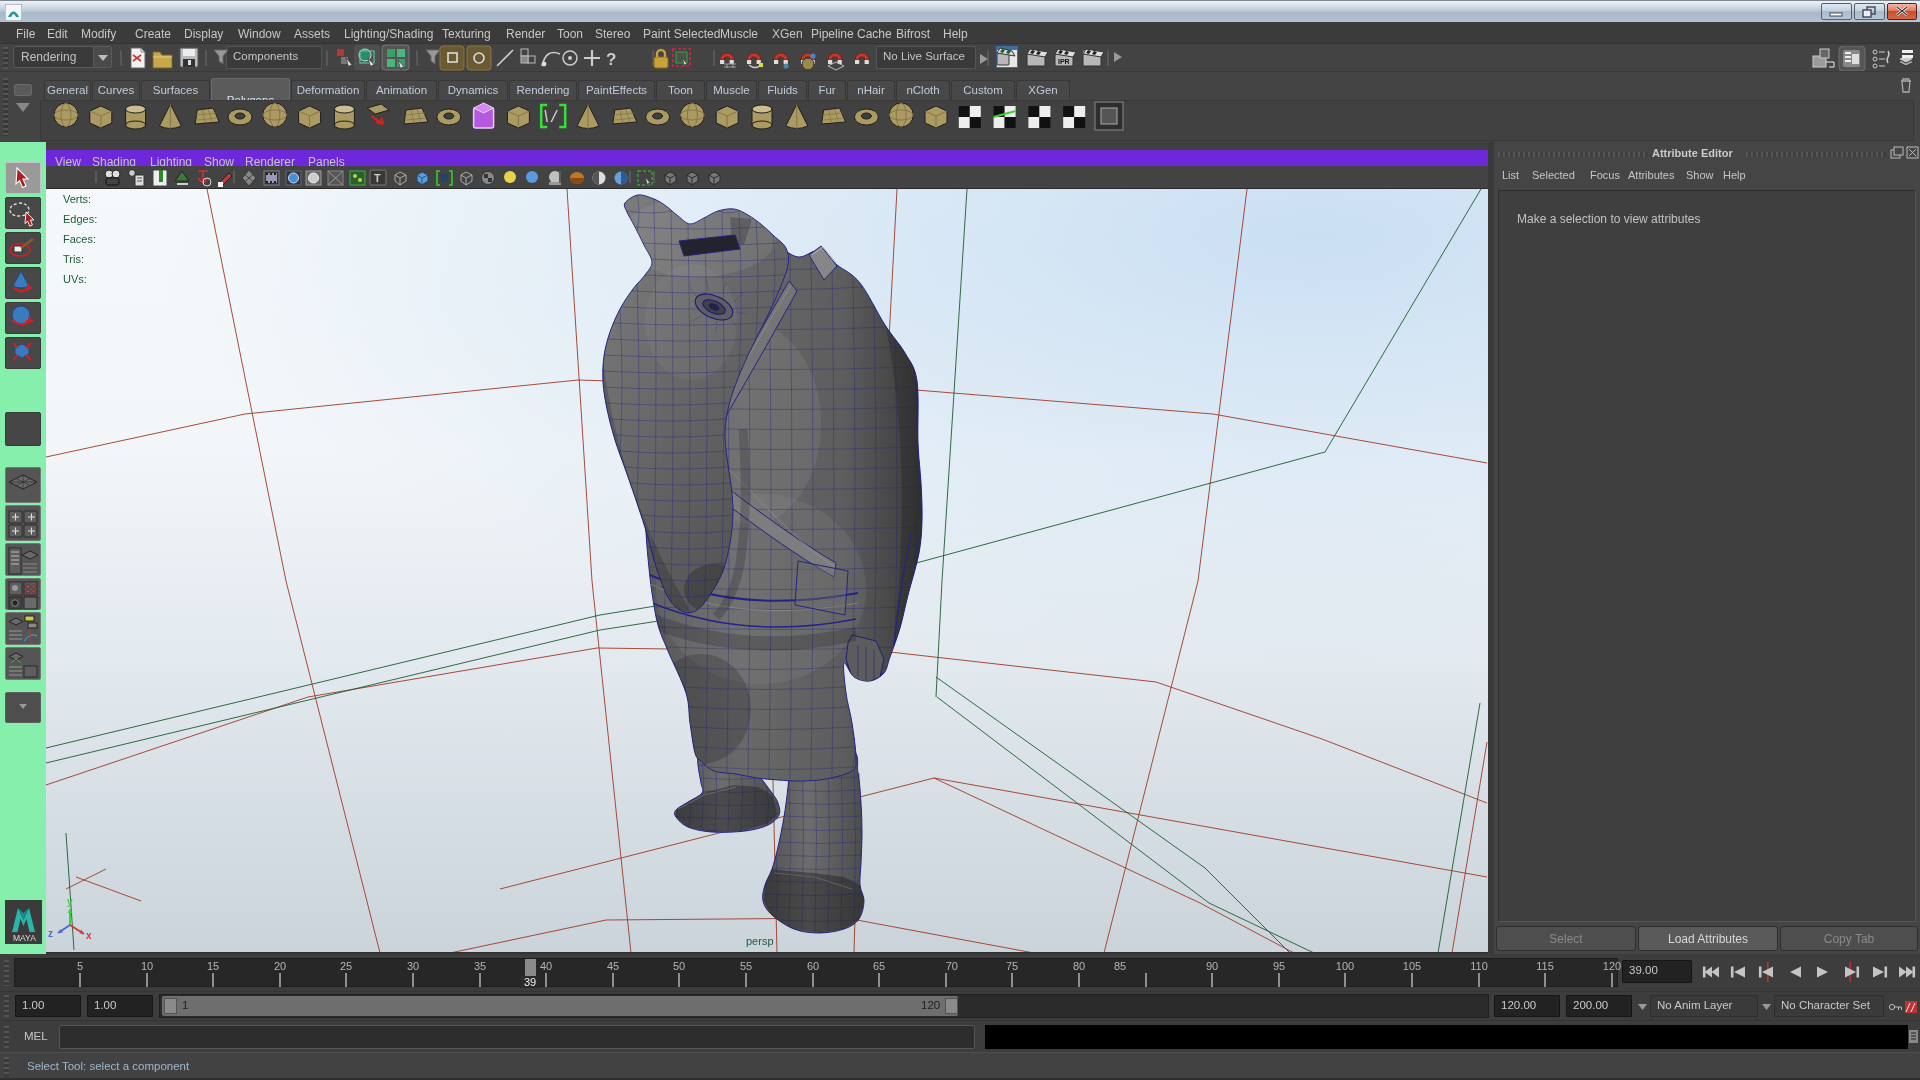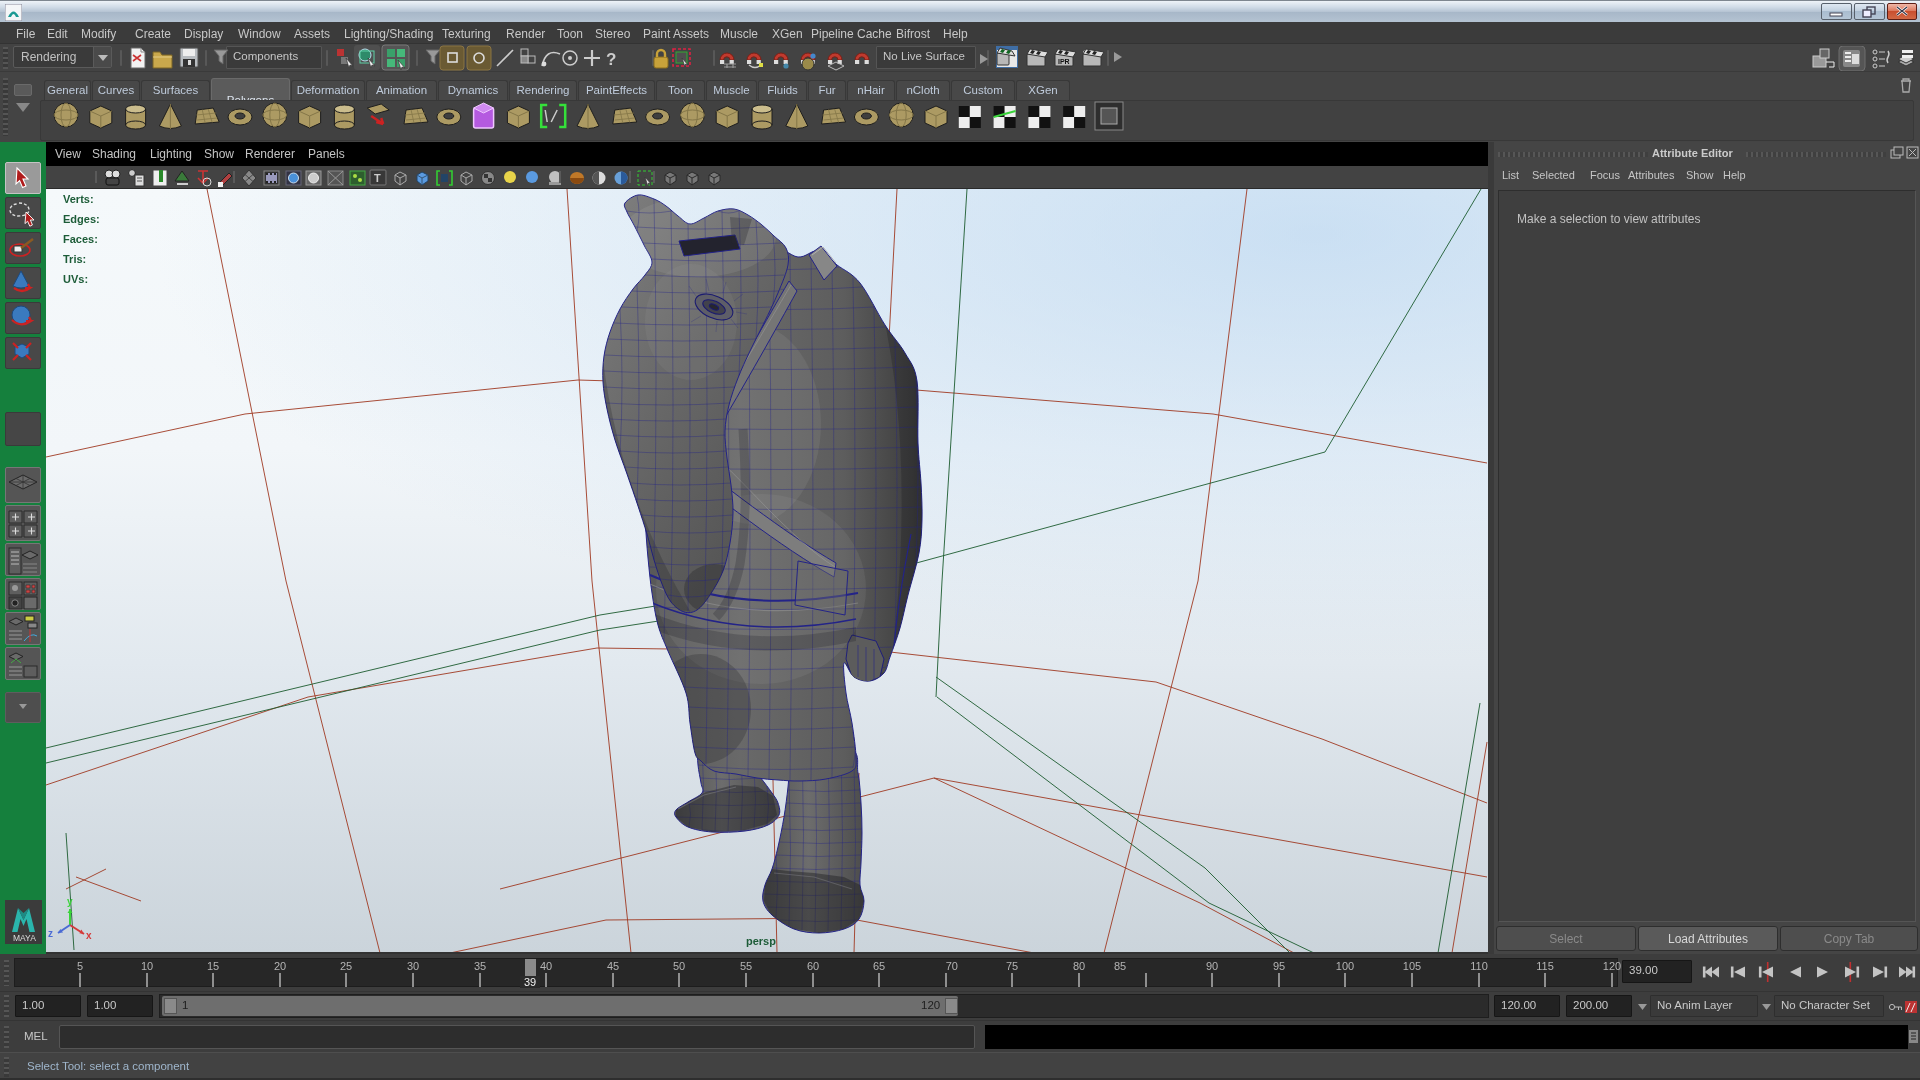--- a/index.html
+++ b/index.html
@@ -15,31 +15,31 @@
 #menubar{left:0;top:22px;width:1920px;height:22px;background:#3b3b3b;border-bottom:1px solid #333;}
 #menubar span{position:absolute;top:5px;font-size:12px;color:#c8c8c8;}
 #statusbar{left:0;top:44px;width:1920px;height:28px;background:#434343;border-bottom:1px solid #3a3a3a;}
 #shelf{left:0;top:72px;width:1920px;height:70px;background:#444444;}
 .tab{position:absolute;top:8px;height:20px;font-size:11.5px;color:#bfcbdb;text-align:center;
  border:1px solid #383838;border-bottom:none;border-radius:3px 3px 0 0;background:#484848;padding-top:3px;}
 .tabact{background:#5b5b5b;color:#dce4ee;height:22px;top:6px;padding-top:15px;border-color:#6a6a6a;}
 #shelficons{position:absolute;left:40px;top:28px;width:1874px;height:41px;background:#414141;
  border:1px solid #383838;border-radius:2px;}
 
-#toolbox{left:0;top:142px;width:68px;height:812px;background:#15803d;border-right:4px solid #86efac;}
+#toolbox{left:0;top:142px;width:68px;height:812px;background:#86efac;border-right:4px solid #86efac;}
 .tool{position:absolute;left:5px;width:36px;height:32px;background:#484848;border:1px solid #3a3a3a;border-radius:2px;}
 #viewport{left:46px;top:142px;width:1442px;height:812px;background:#3e3e3e;}
-#panelmenu{position:absolute;left:0;top:0;width:1442px;height:24px;background:#000000;}
+#panelmenu{position:absolute;left:0;top:8px;width:1442px;height:24px;background:#6d28d9;}
 #panelmenu span{position:absolute;top:5px;font-size:12px;color:#c4c4c4;}
 #paneltools{position:absolute;left:0;top:24px;width:1442px;height:22px;background:#434343;}
 #canvas3d{position:absolute;left:0;top:46px;width:1442px;height:764px;overflow:hidden;border-top:1px solid #2a2a2a;
  background:
   radial-gradient(130% 90% at 88% 6%, rgba(176,208,238,0.62) 0%, rgba(190,216,240,0.30) 38%, rgba(200,220,240,0) 62%),
   linear-gradient(to bottom,#f5f9fb 0%,#f2f6f9 34%,#e2e9ef 62%,#cbd4db 100%);}
-.hud{position:absolute;left:17px;font-size:11px;font-weight:bold;color:#1d5c38;}
+.hud{position:absolute;left:17px;font-size:11px;font-weight:normal;color:#1d5c38;}
 #aepanel{left:1494px;top:142px;width:426px;height:812px;background:#454545;}
 #aegap{left:1488px;top:142px;width:6px;height:812px;background:#3a3a3a;}
 .dotted{background-image:repeating-linear-gradient(90deg,#565656 0 2px,#3f3f3f 2px 5px);}
 .aemenu{position:absolute;top:27px;font-size:11px;color:#c6c6c6;}
 .aebtn{position:absolute;top:784px;height:25px;background:#4e4e4e;border:1px solid #2e2e2e;border-radius:3px;
  font-size:12px;color:#8a8a8a;text-align:center;padding-top:5px;}
 
 #timerow{left:0;top:954px;width:1920px;height:37px;background:#3d3d3d;}
 #timeline{position:absolute;left:14px;top:4px;width:1604px;height:29px;background:#272727;border:1px solid #1d1d1d;}
 .tick{position:absolute;top:14px;width:2px;height:14px;background:#8f8f8f;}
@@ -76,21 +76,21 @@
       <span style="left:81px">Modify</span>
       <span style="left:135px">Create</span>
       <span style="left:184px">Display</span>
       <span style="left:238px">Window</span>
       <span style="left:294px">Assets</span>
       <span style="left:344px">Lighting/Shading</span>
       <span style="left:442px">Texturing</span>
       <span style="left:506px">Render</span>
       <span style="left:557px">Toon</span>
       <span style="left:595px">Stereo</span>
-      <span style="left:643px">Paint Assets</span>
+      <span style="left:643px">Paint Selected</span>
       <span style="left:720px">Muscle</span>
       <span style="left:772px">XGen</span>
       <span style="left:811px">Pipeline Cache</span>
       <span style="left:896px">Bifrost</span>
       <span style="left:943px">Help</span>
     </div>
     <div class="abs" id="statusbar">
       <div class="abs griphandle" style="left:3px;top:3px;width:5px;height:22px"></div>
       <div class="abs" style="left:13px;top:2px;width:99px;height:22px;background:#3a3a3a;border:1px solid #5a5a5a;border-radius:2px;color:#c0c0c0;font-size:12px;padding:3px 0 0 7px">Rendering</div>
       <div class="abs" style="left:93px;top:3px;width:18px;height:20px;background:#4a4a4a;border-left:1px solid #5a5a5a"><svg width="18" height="20">

